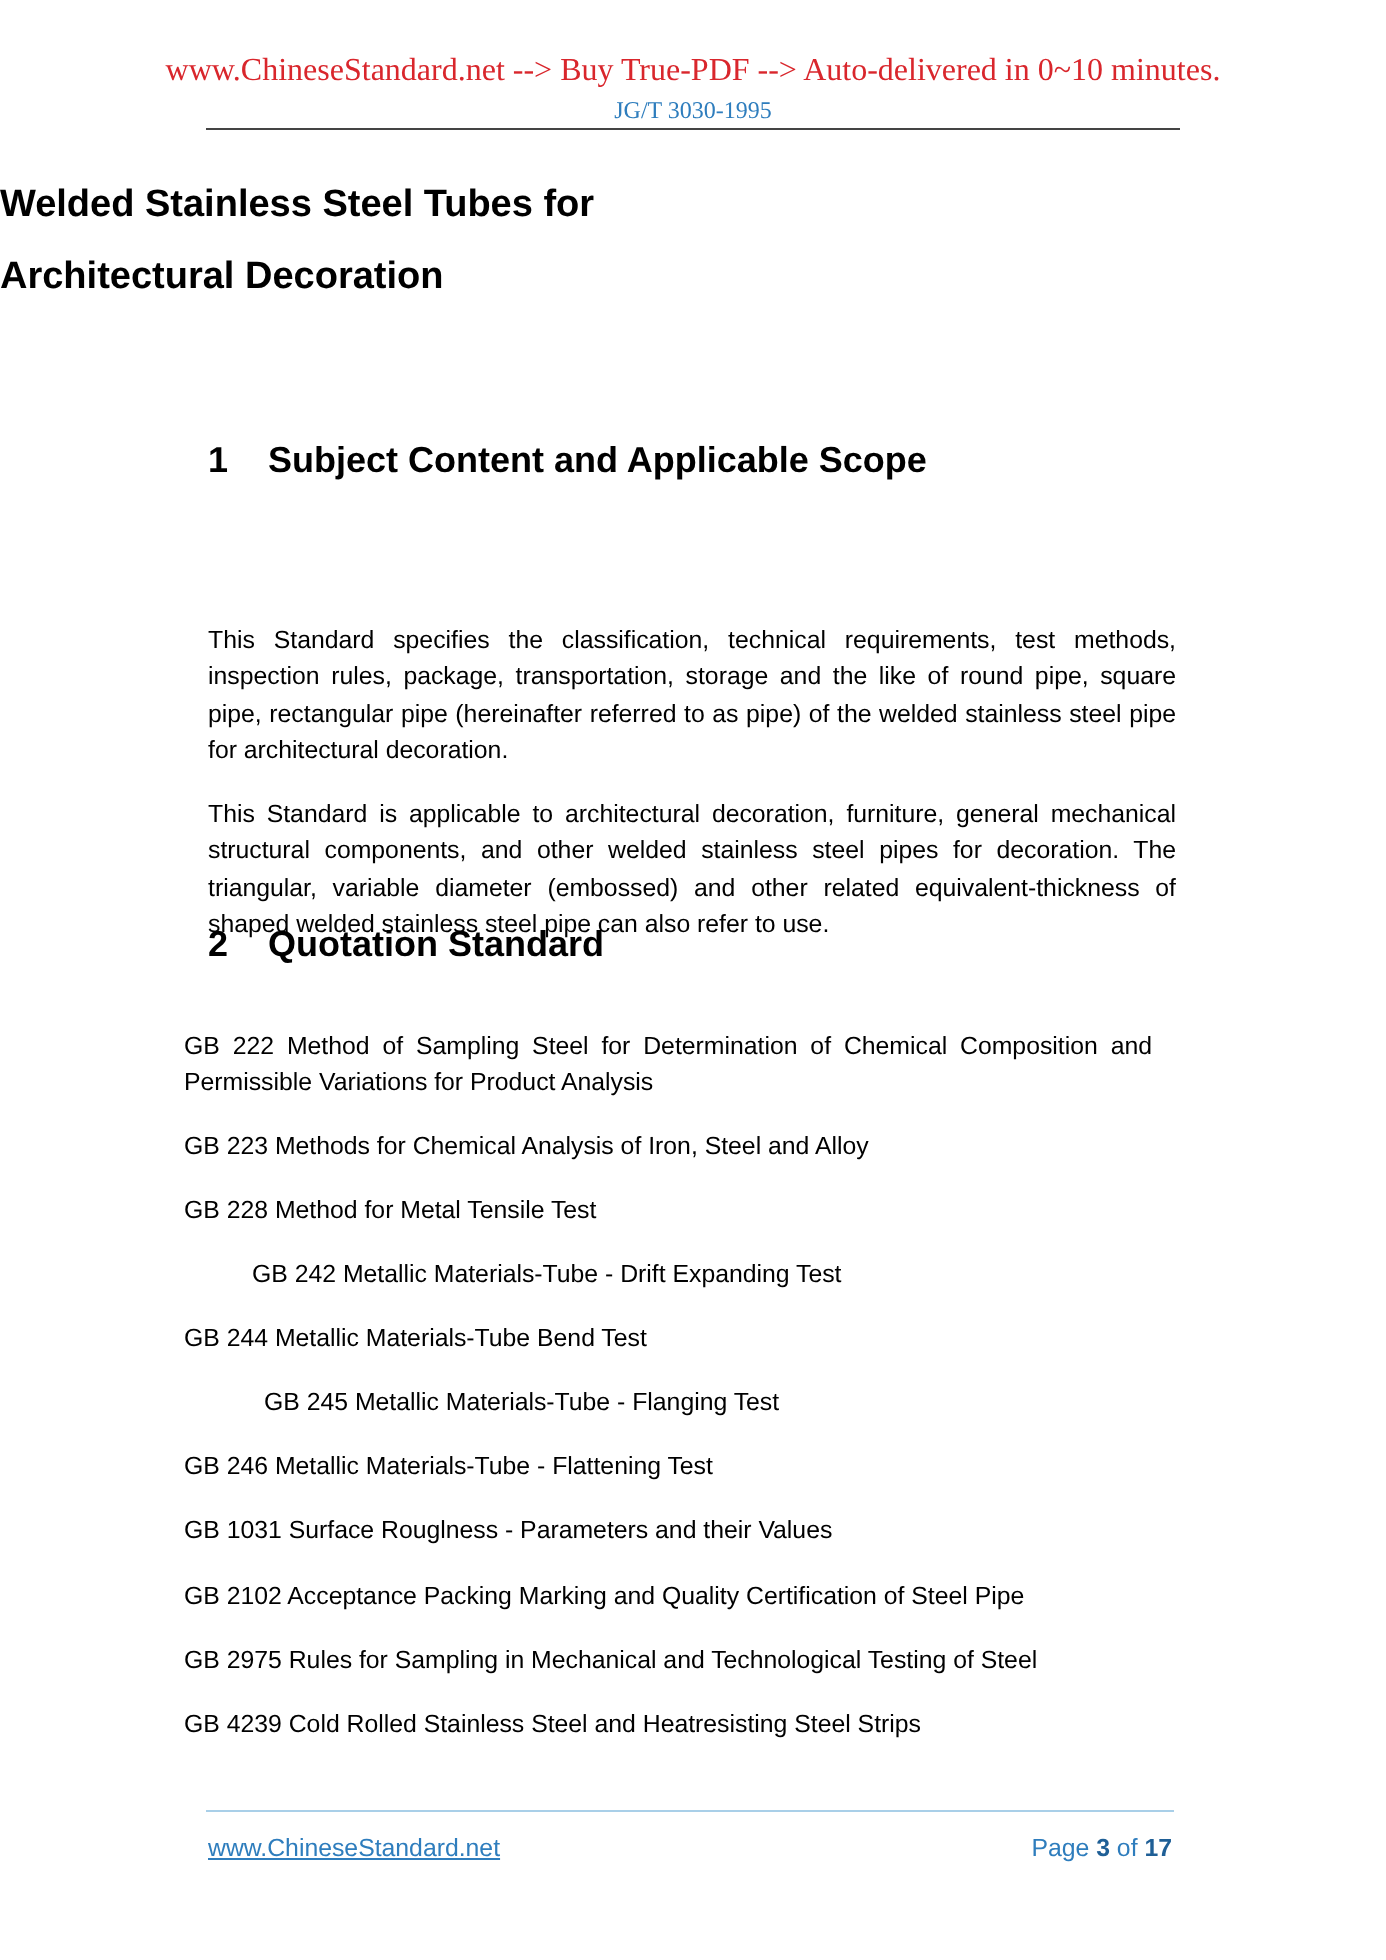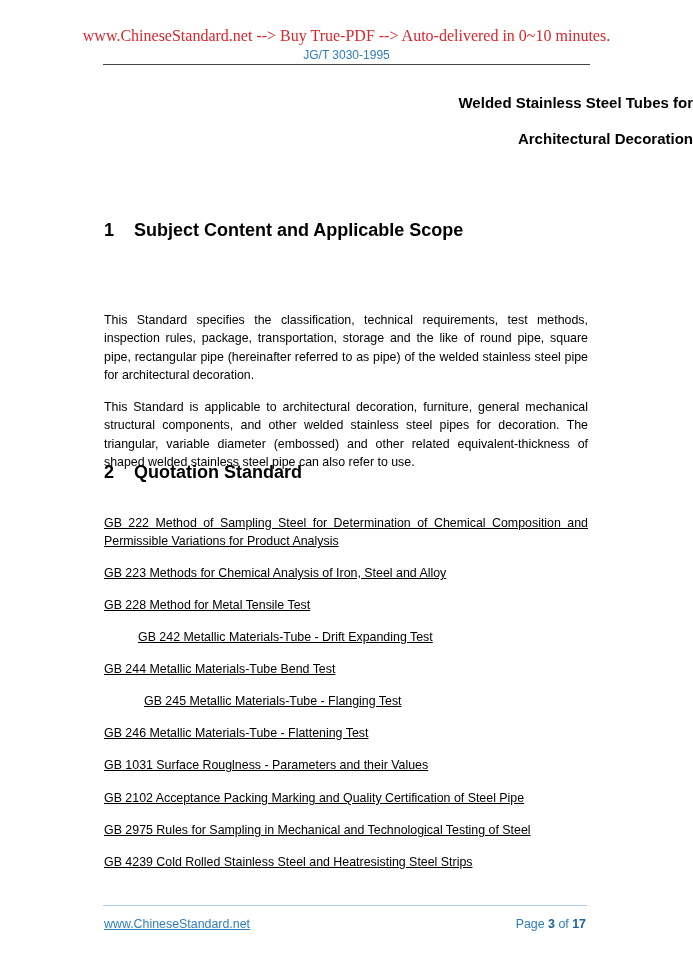--- a/index.html
+++ b/index.html
@@ -29,36 +29,37 @@
   }
   .doc-code {
     position: absolute;
     left: 0;
     top: 48px;
     width: 693px;
     text-align: center;
     font-size: 12px;
     color: #2e7dbd;
     line-height: 14px;
+    font-family: Liberation Serif, serif;
   }
   .header-rule {
     position: absolute;
     left: 103px;
     top: 64px;
     width: 487px;
     height: 0;
     border-top: 1.5px solid #444444;
   }
   .title {
     position: absolute;
     left: 0;
     width: 693px;
-    text-align: right;
+    text-align: left;
     font-weight: bold;
-    font-size: 15px;
+    font-size: 19px;
     line-height: 22px;
   }
   .title.l1 { top: 92px; }
   .title.l2 { top: 128px; }
   .section-heading {
     position: absolute;
     left: 104px;
     font-weight: bold;
     font-size: 18px;
     line-height: 24px;
@@ -76,26 +77,25 @@
     width: 484px;
     font-size: 12.4px;
     line-height: 18.3px;
     text-align: justify;
     margin-top: 40px;
   }
   .para1 { top: 271px; }
   .para2 { top: 358px; }
   .ref {
     position: absolute;
-    left: 104px;
+    left: 92px;
     width: 484px;
     font-size: 12.4px;
     line-height: 18.3px;
     text-align: justify;
-    text-decoration: underline;
   }
   .footer-rule {
     position: absolute;
     left: 103px;
     top: 905px;
     width: 484px;
     height: 0;
     border-top: 1px solid #a9cfe8;
   }
   .footer-link {

